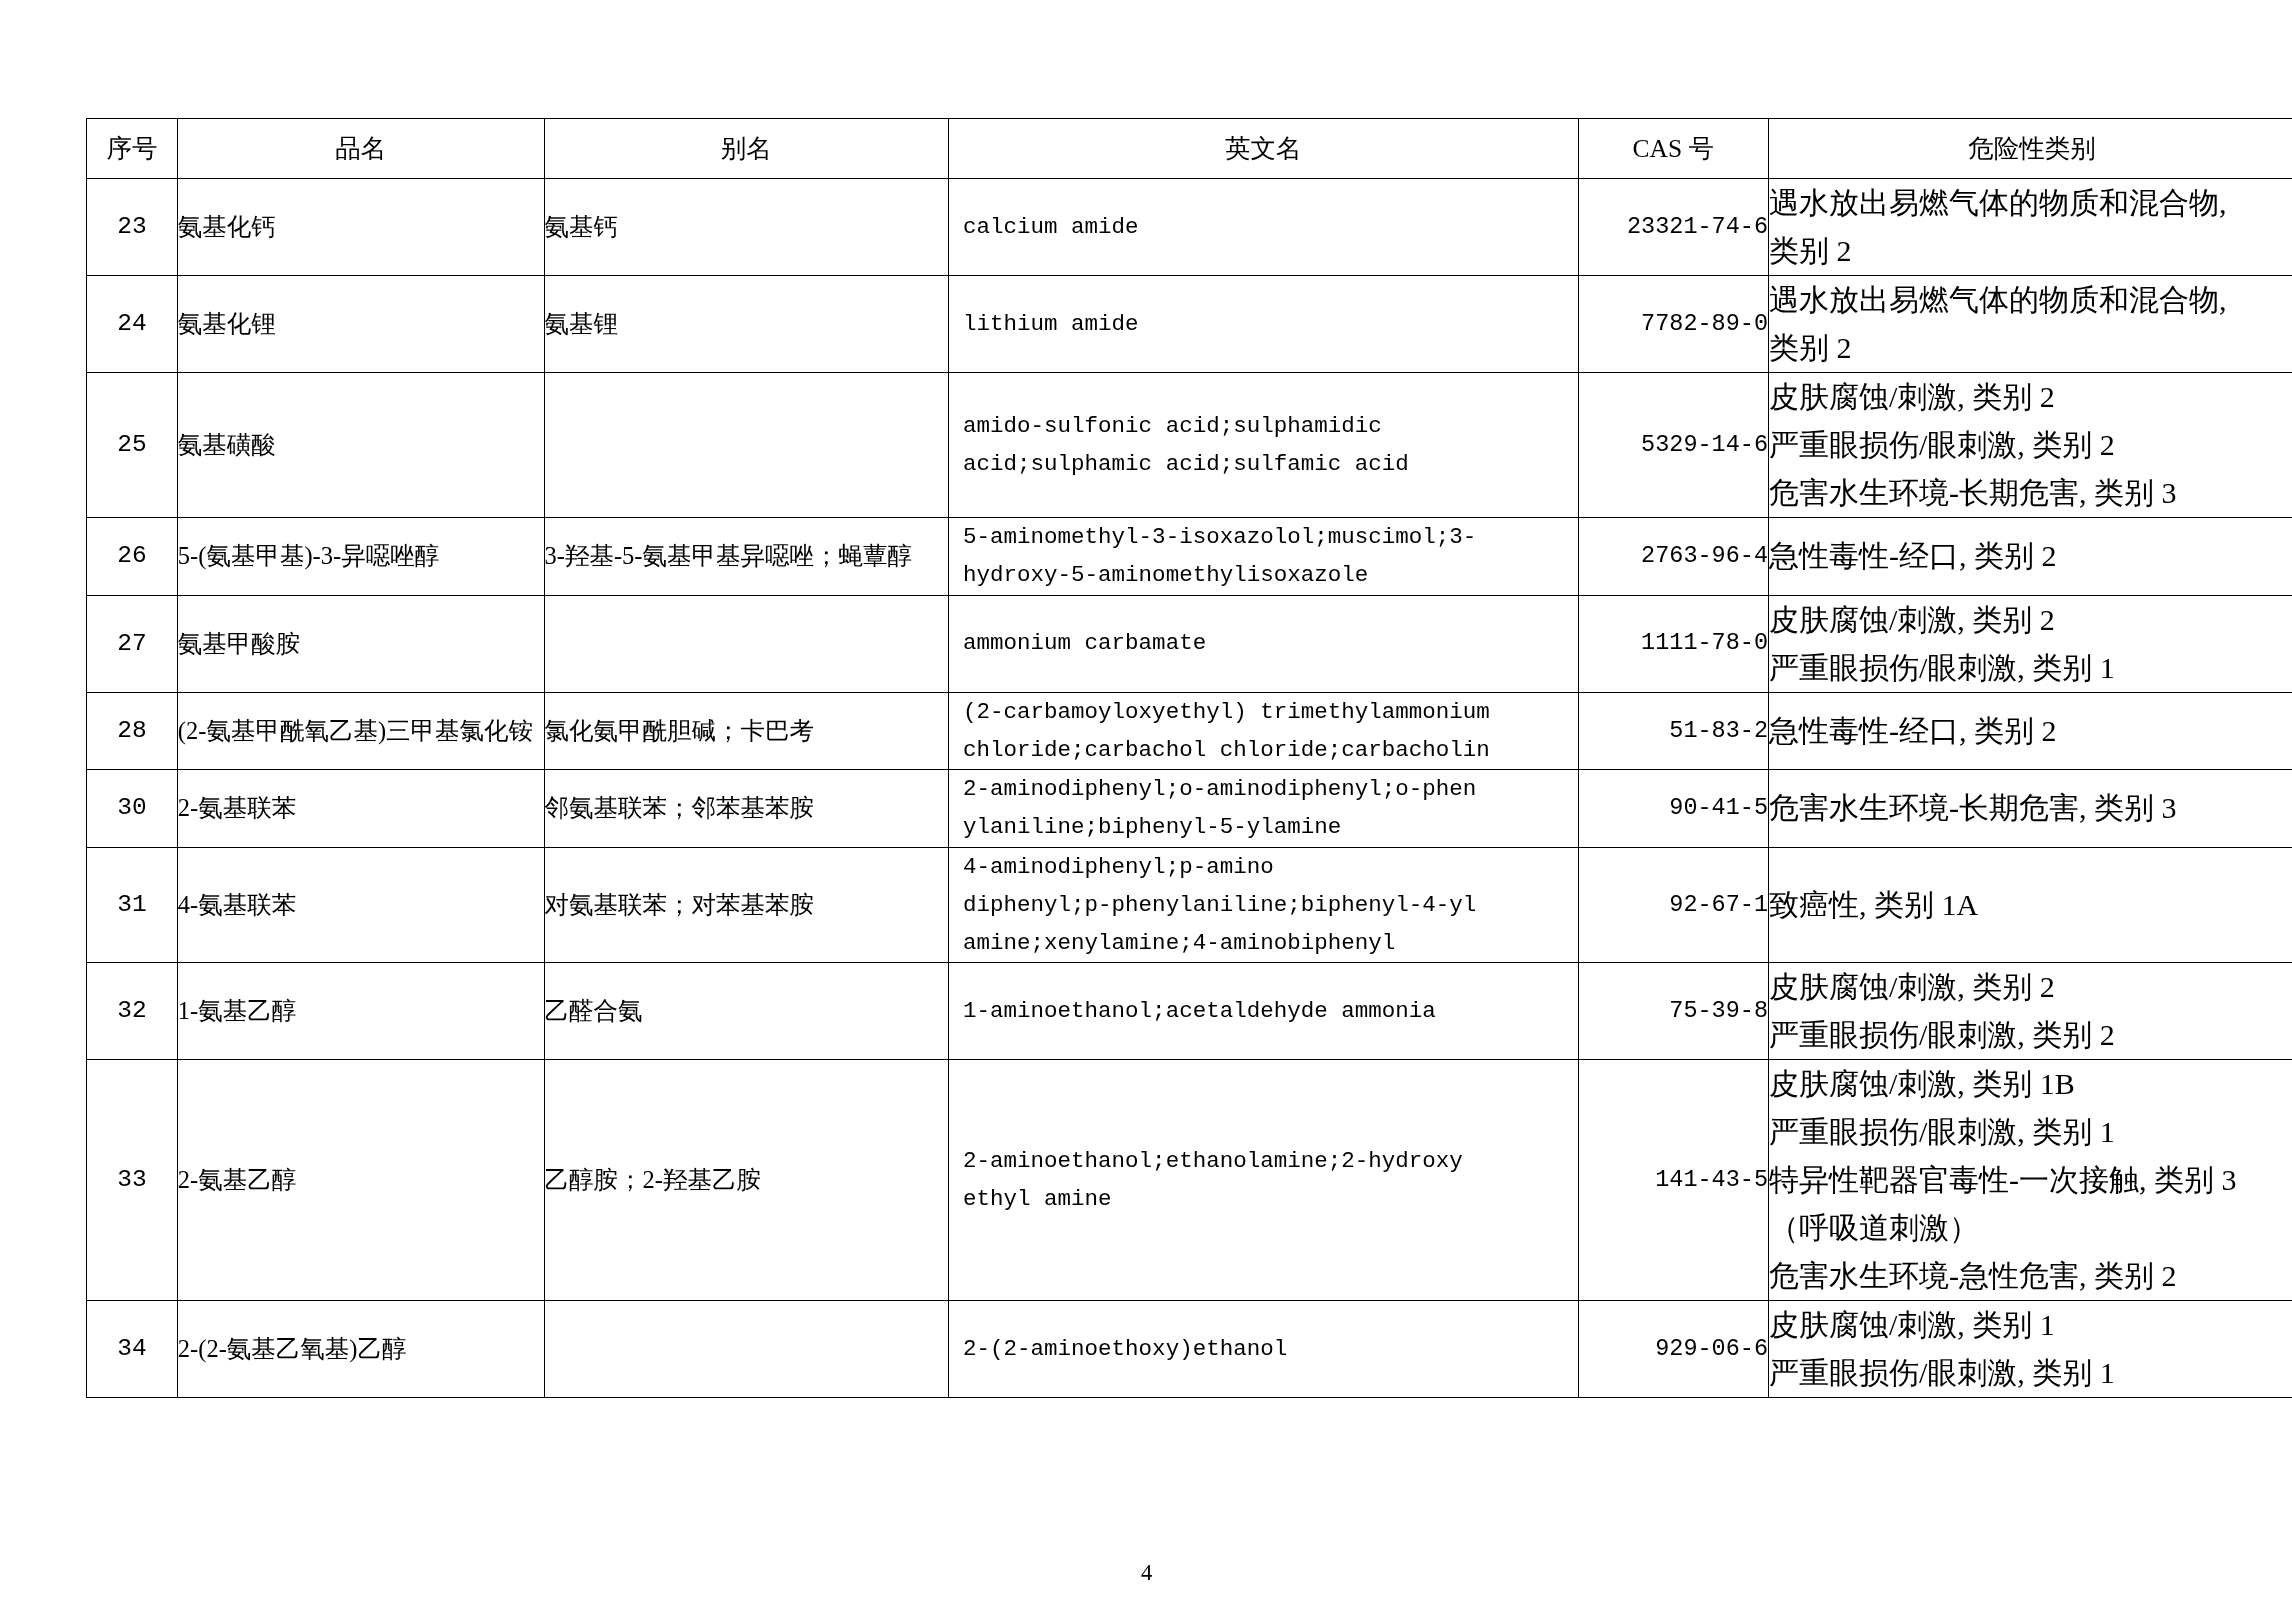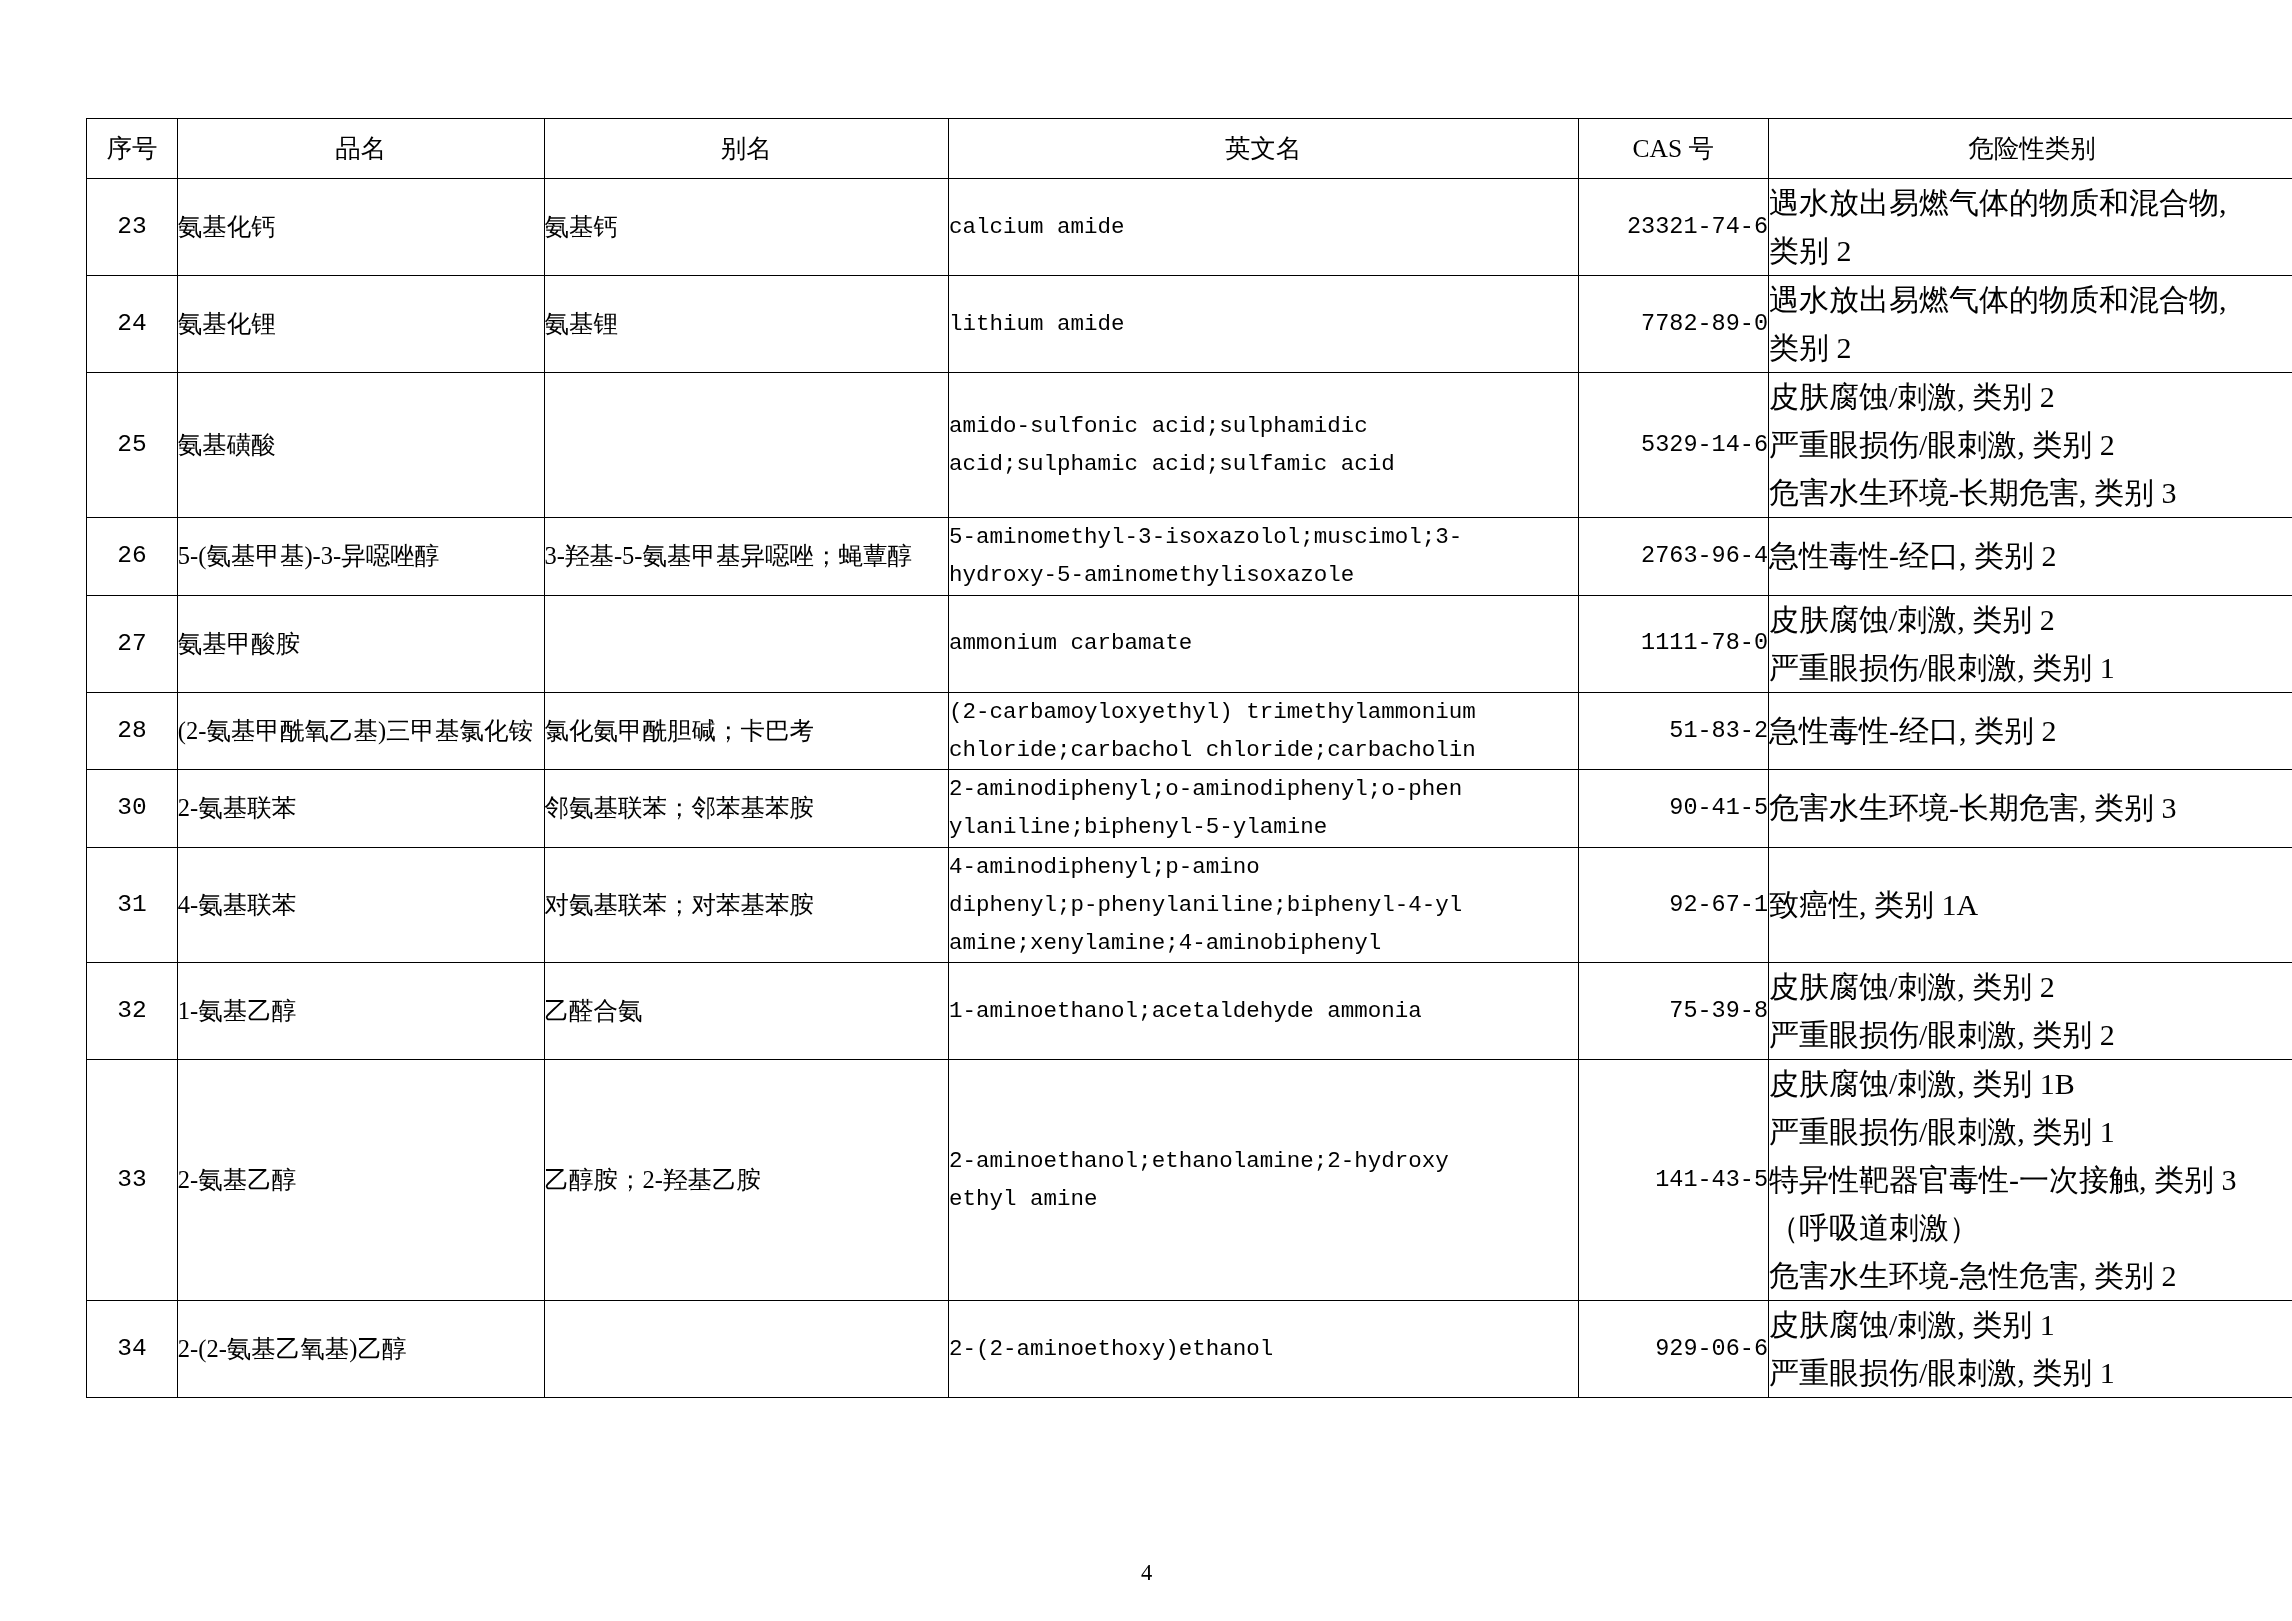--- a/index.html
+++ b/index.html
@@ -79,21 +79,21 @@
   .cell-hazard {
     text-align: left;
     font-family: "Liberation Serif", serif;
     font-size: 30px;
     line-height: 1.6;
   }
   .cell-remark {
     text-align: center;
   }
   .hz-line { display: block; white-space: nowrap; }
-  .en-line { display: block; }
+  .en-line { display: block; margin-left: 14px; }
   .page-number {
     position: absolute;
     bottom: 35px;
     left: 0;
     width: 100%;
     text-align: center;
     font-size: 22.5px;
     font-family: "Liberation Serif", serif;
   }
 </style>

